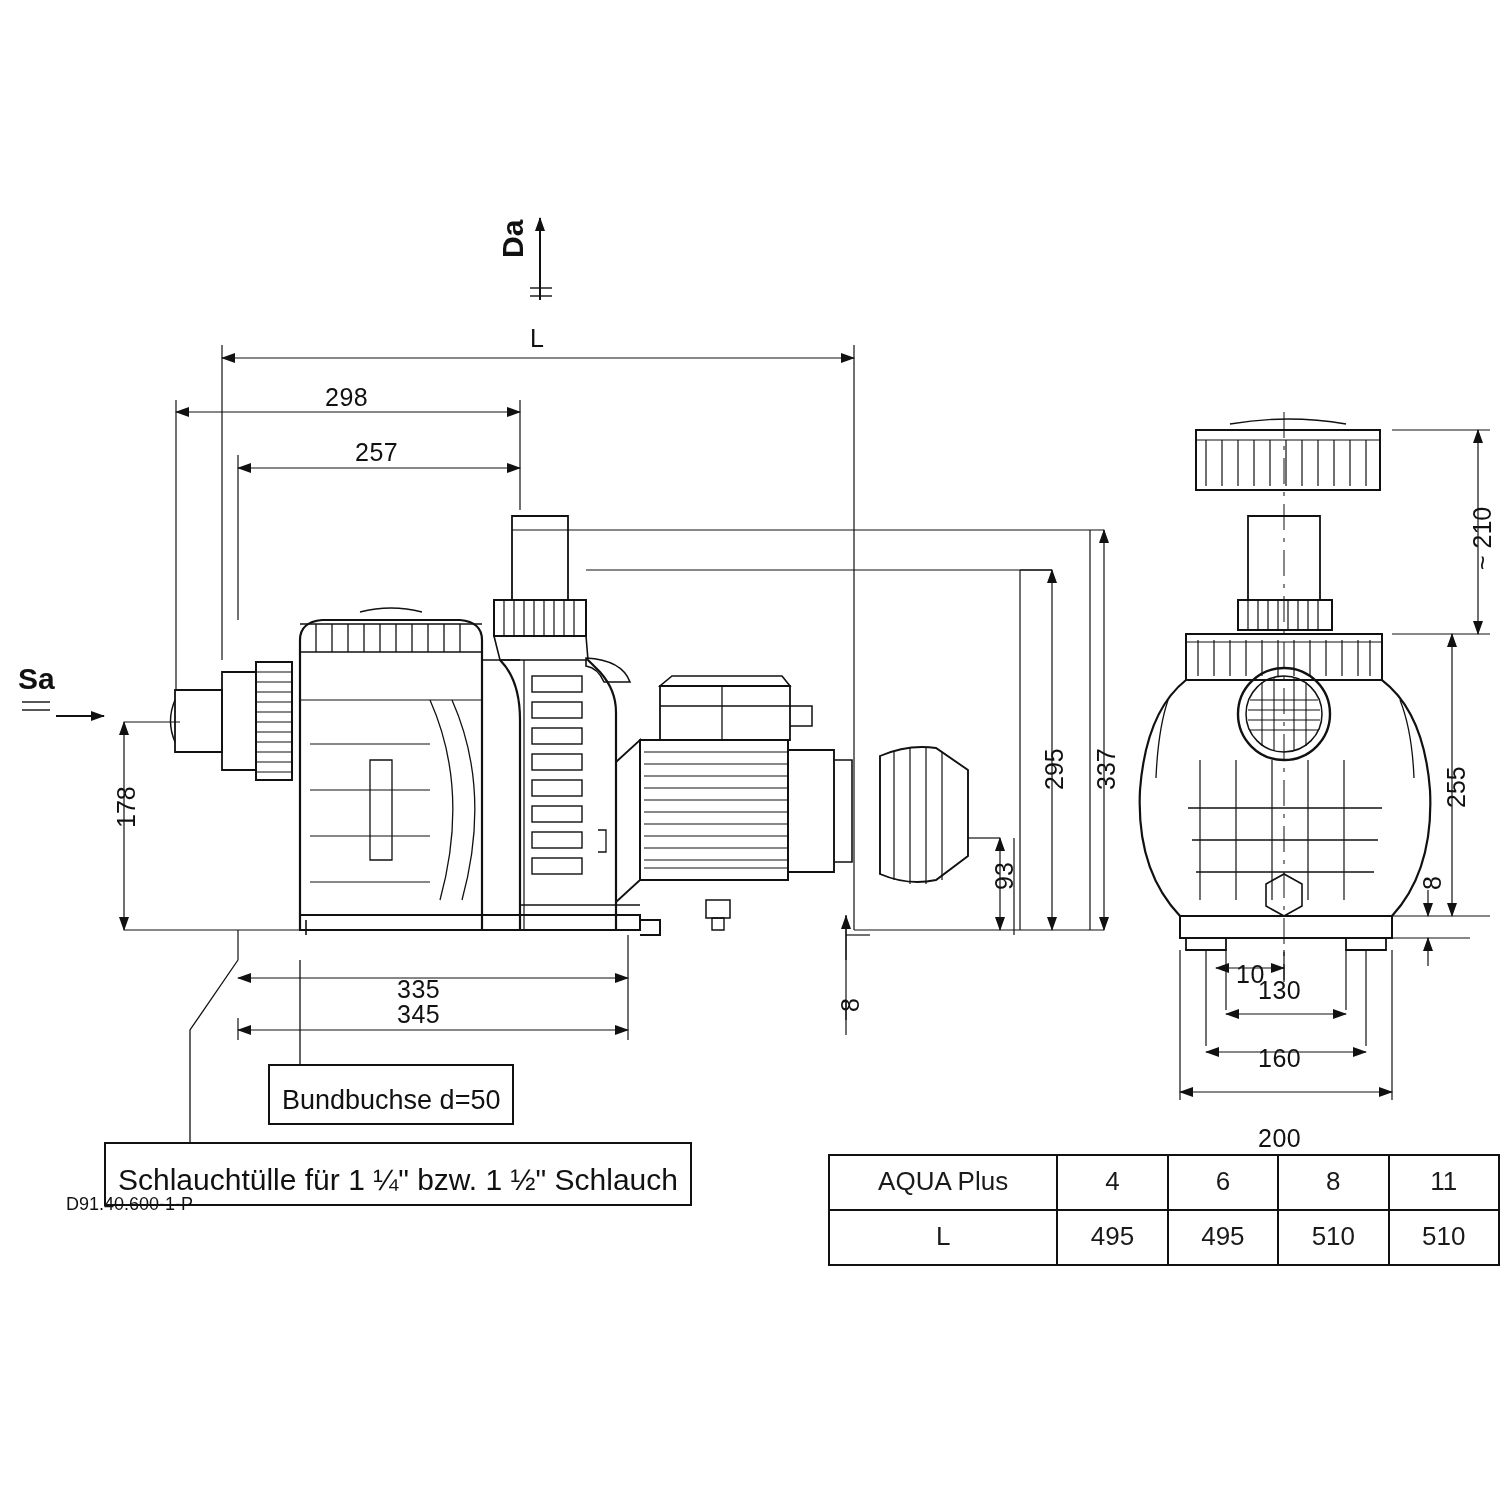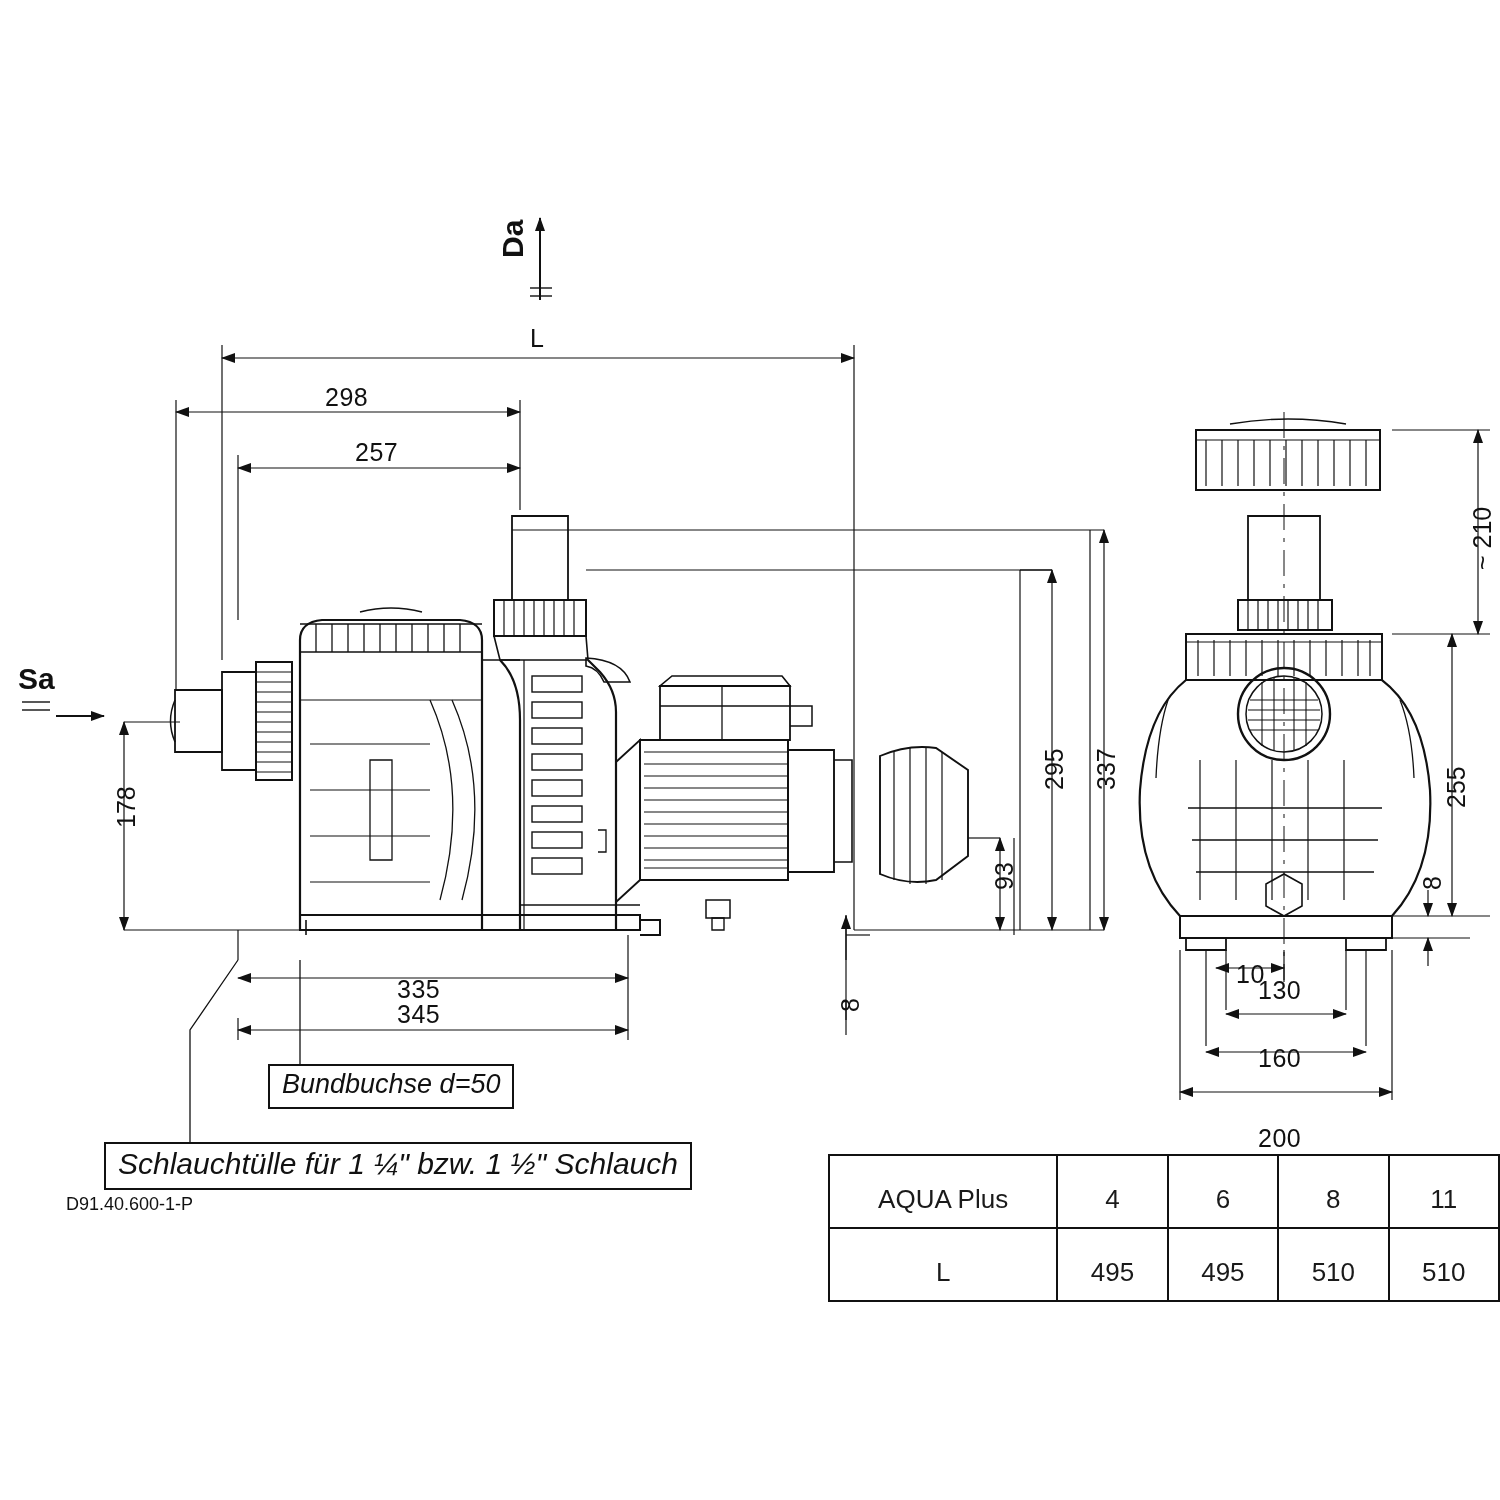--- a/index.html
+++ b/index.html
@@ -41,41 +41,40 @@
     font-size: 25px;
     transform-origin: 0 0;
   }
   .flowlbl {
     font-size: 30px;
     font-weight: bold;
   }
   .callout {
     font-size: 27px;
     border: 2px solid #111;
-    padding: 3px 12px 7px 12px;
+    padding: 19px 12px 7px 12px;
     background: #fff;
-    font-style: italic;
   }
   .callout.big {
     font-size: 30px;
   }
   .drawing-no {
     font-size: 18px;
     color: #111;
   }
   table.spec {
     position: absolute;
     border-collapse: collapse;
     background: #fff;
   }
   table.spec td {
     border: 2px solid #111;
     font-size: 26px;
     text-align: center;
-    padding: 28px 0 12px 0;
+    padding: 10px 0 12px 0;
     font-family: "Liberation Sans", sans-serif;
   }
   table.spec td.name {
     width: 230px;
   }
   table.spec td.val {
     width: 110px;
   }
 </style>
 </head>

